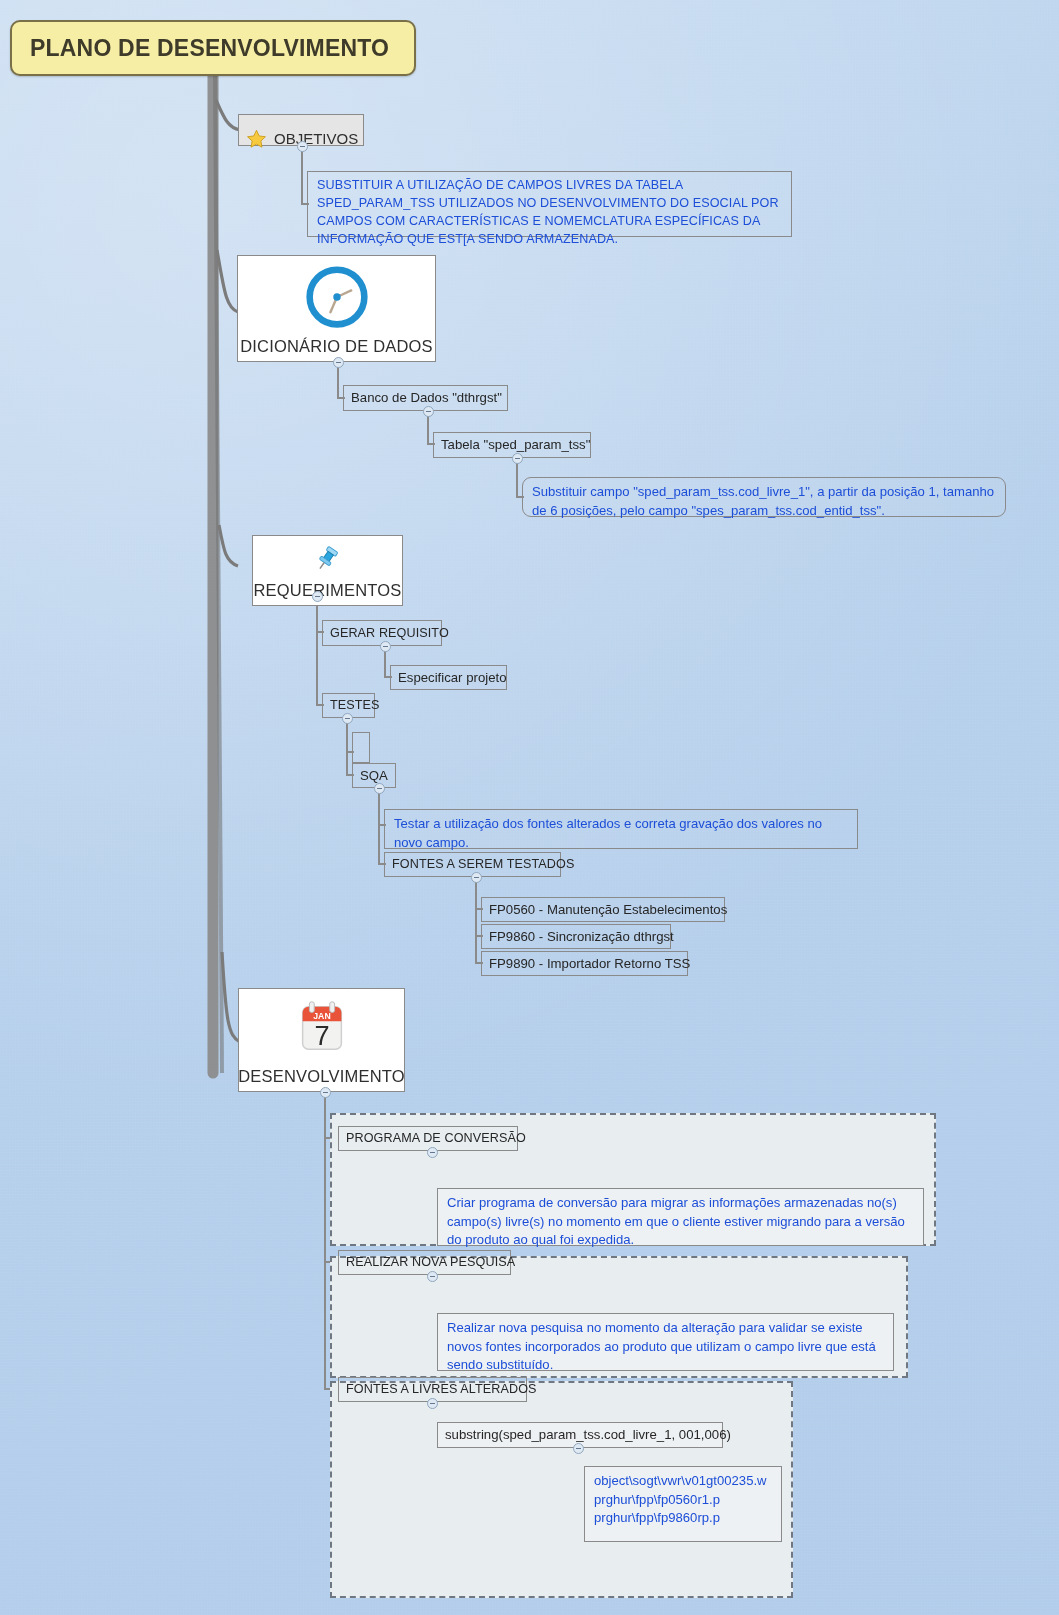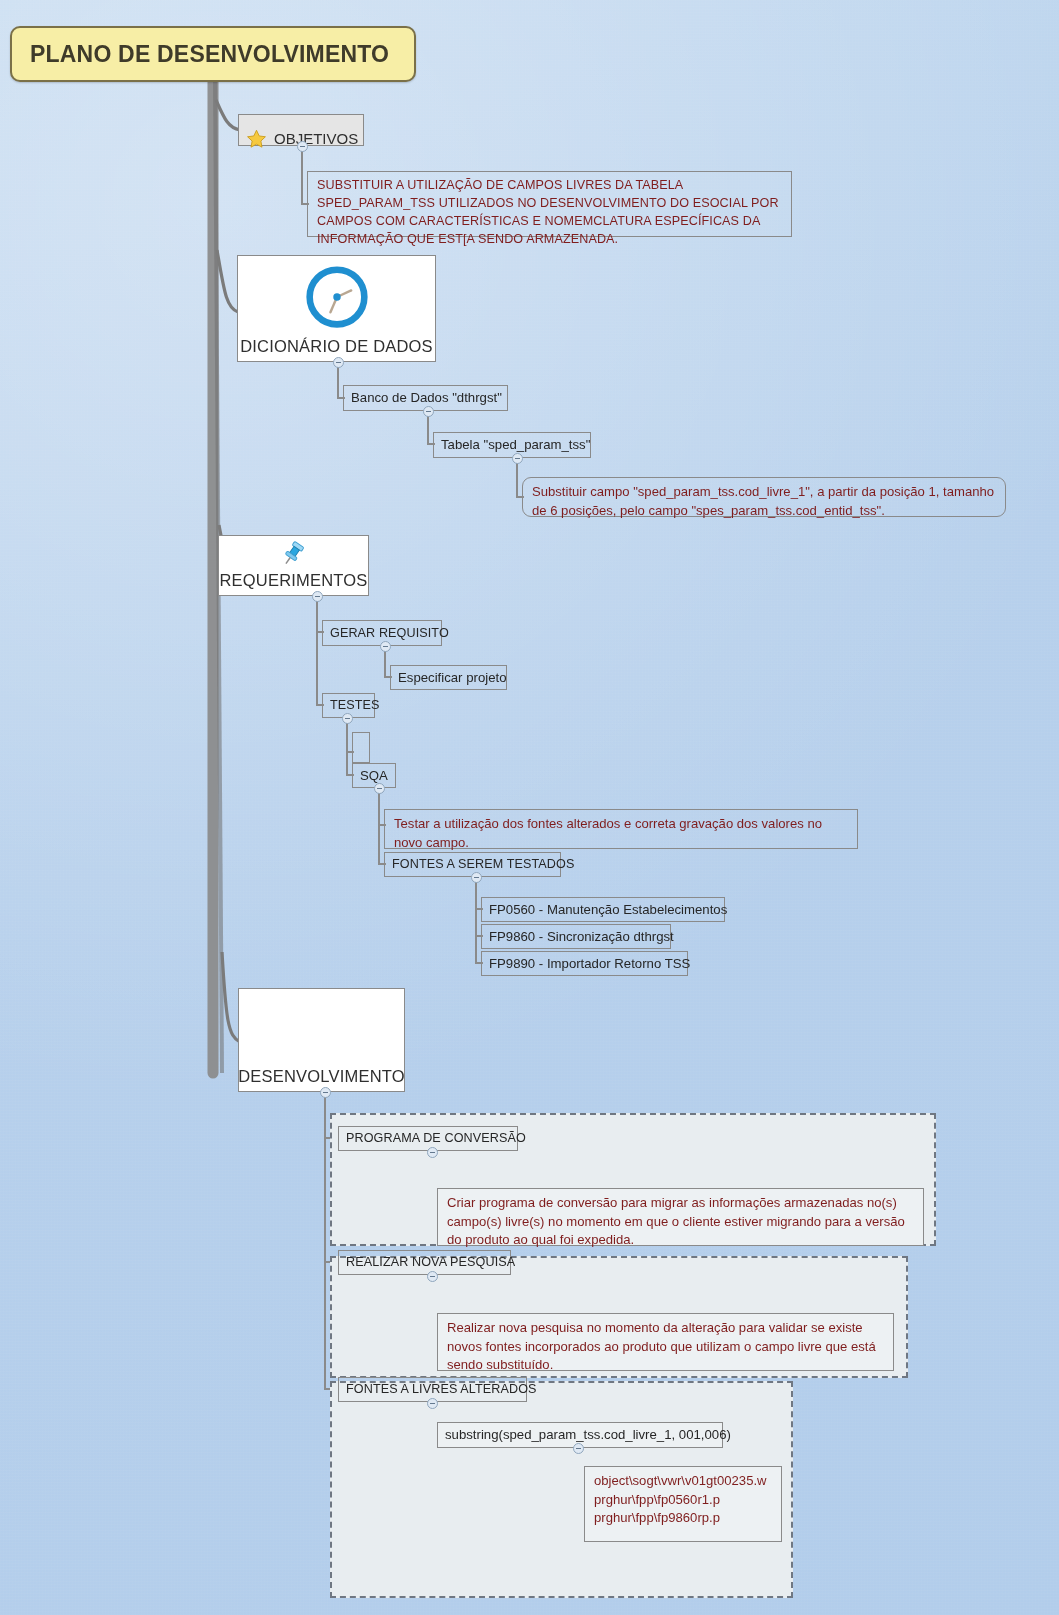--- a/index.html
+++ b/index.html
@@ -46,21 +46,20 @@
 
   
   .root-node {
     background: #f7eea6;
     border: 2px solid #7a7048;
     border-radius: 10px;
     display: flex;
     align-items: center;
     padding: 0 18px;
     box-shadow: 0 1px 2px rgba(0,0,0,.18);
-    margin-top: 6px;
   }
   .root-node .title {
     font-size: 23px;
     font-weight: bold;
     color: #3f3b2a;
     letter-spacing: .2px;
     white-space: nowrap;
   }
 
   
@@ -119,21 +118,21 @@
 
   .box-multi {
     background: rgba(255,255,255,0.04);
     border: 1.6px solid #8a8a8a;
     padding: 5px 8px 5px 9px;
     display: flex;
     align-items: flex-start;
   }
   .box-multi .txt {
     font-size: 13.1px;
-    color: #7f1d1d;
+    color: #1d4ed8;
     line-height: 1.42;
   }
   .caps .txt { font-size: 12.6px; letter-spacing: .1px; }
 
   
   .dashgroup {
     position: absolute;
     box-sizing: border-box;
     border: 2.5px dashed #6f7782;
     background: #e8edf0;
@@ -274,21 +273,21 @@
   <span class="txt">Tabela "sped_param_tss"</span>
 </div>
 <div class="handle" style="left:512px; top:453px;">
     <i></i>
   </div>
 
 <div class="node box-multi" style="left:522px; top:477px; width:484px; height:40px;border-radius:9px;">
   <span class="txt">Substituir campo "sped_param_tss.cod_livre_1", a partir da posição 1, tamanho de 6 posições, pelo campo "spes_param_tss.cod_entid_tss".</span>
 </div>
 
-<div class="node icon-node" style="left:218px; top:535px; width:151px; height:61px;">
+<div class="node icon-node" style="left:252px; top:535px; width:151px; height:71px;">
   <span class="glyph">
     <svg width="30" height="30" viewBox="0 0 32 32">
       <g transform="rotate(35 16 14)">
         <rect x="10" y="4" width="12" height="5" rx="1.5" fill="#9fd8f5" stroke="#3f9fd0" stroke-width="1"></rect>
         <rect x="12.5" y="9" width="7" height="8" fill="#29a6e0" stroke="#1d7fae" stroke-width="1"></rect>
         <rect x="9.5" y="17" width="13" height="4" rx="1.5" fill="#7ec9ef" stroke="#3f9fd0" stroke-width="1"></rect>
         <line x1="16" y1="21" x2="16" y2="29" stroke="#8d8d8d" stroke-width="1.6"></line>
       </g>
     </svg>
   </span>
@@ -340,20 +339,30 @@
   <span class="txt">FP0560 - Manutenção Estabelecimentos</span>
 </div>
 <div class="node box" style="left:481px; top:924px; width:190px; height:25px;">
   <span class="txt">FP9860 - Sincronização dthrgst</span>
 </div>
 <div class="node box" style="left:481px; top:951px; width:207px; height:25px;text-align:right;">
   <span class="txt">FP9890 - Importador Retorno TSS</span>
 </div>
 
 <div class="node icon-node" style="left:238px; top:988px; width:167px; height:104px;">
+  <span class="glyph">
+    <svg width="62" height="62" viewBox="0 0 64 64">
+      <rect x="12" y="10" width="40" height="44" rx="6" fill="#f2f2f0" stroke="#cfcfcf" stroke-width="1.5"></rect>
+      <path d="M12 16 a6 6 0 0 1 6 -6 h28 a6 6 0 0 1 6 6 v9 h-40 z" fill="#e8533a"></path>
+      <rect x="19" y="5" width="5" height="11" rx="2.2" fill="#f0f0f0" stroke="#b9b9b9" stroke-width="1"></rect>
+      <rect x="40" y="5" width="5" height="11" rx="2.2" fill="#f0f0f0" stroke="#b9b9b9" stroke-width="1"></rect>
+      <text x="32" y="23" font-family="Liberation Sans, sans-serif" font-size="9" font-weight="bold" fill="#ffffff" text-anchor="middle">JAN</text>
+      <text x="32" y="50" font-family="Liberation Sans, sans-serif" font-size="28" fill="#2b2b2b" text-anchor="middle">7</text>
+    </svg>
+  </span>
   <span class="caption">DESENVOLVIMENTO</span>
 </div>
 <div class="handle" style="left:320px; top:1087px;">
     <i></i>
   </div>
 
 <div class="node box caps" style="left:338px; top:1126px; width:180px; height:25px;">
   <span class="txt">PROGRAMA DE CONVERSÃO</span>
 </div>
 <div class="handle" style="left:427px; top:1147px;">

